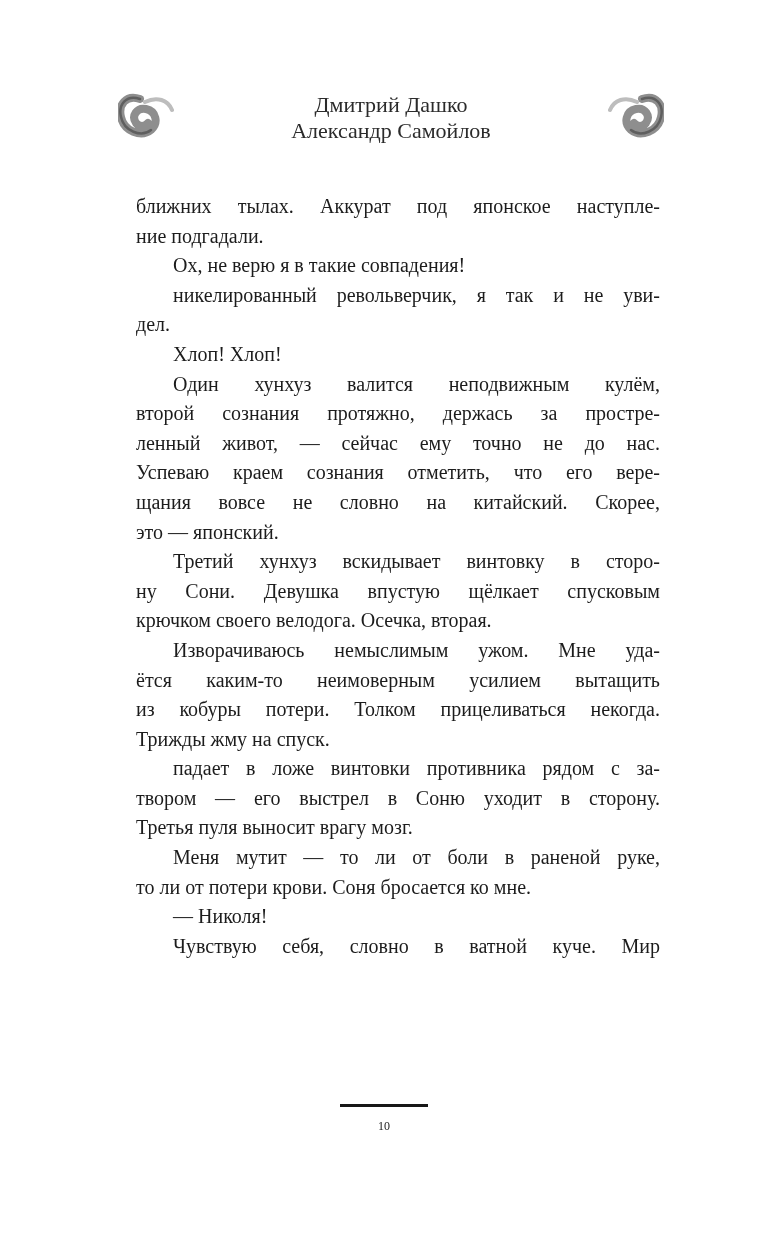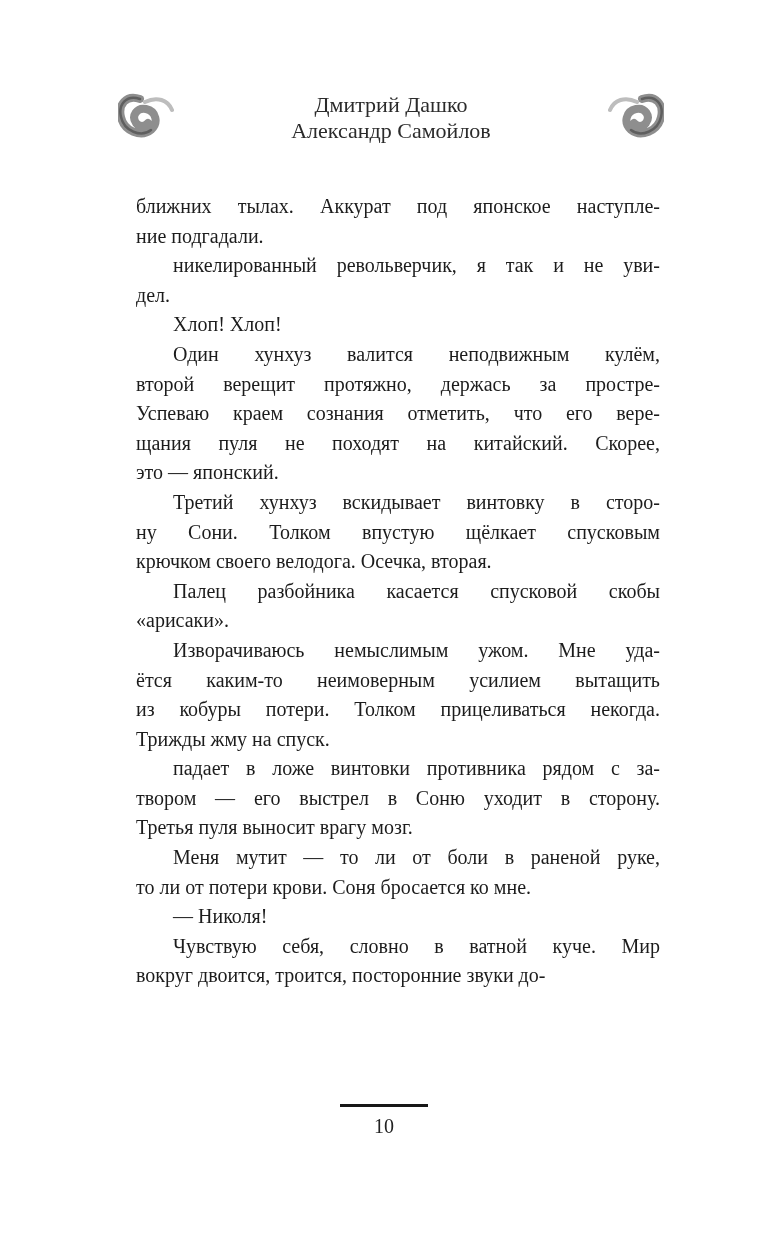--- a/index.html
+++ b/index.html
@@ -54,21 +54,21 @@
     width: 768px;
     text-align: center;
   }
   .footer-rule {
     width: 88px;
     height: 3px;
     background: #171717;
     margin: 0 auto 8px auto;
   }
   .page-number {
-    font-size: 20px;
+    font-size: 12px;
     line-height: 22px;
     color: #222222;
   }
 </style>
 </head>
 <body>
 
 <div class="page">
 
   <header class="page-header">
@@ -91,41 +91,41 @@
       </svg>
     </span>
   </header>
 
   <main class="page-body" id="body-container">
       <p class="para">
         <span class="line">ближних тылах. Аккурат под японское наступле-</span>
         <span class="line last">ние подгадали.</span>
       </p>
       <p class="para indent">
+        <span class="line last">Ох, не верю я в такие совпадения!</span>
+      </p>
+      <p class="para indent">
         <span class="line">никелированный револьверчик, я так и не уви-</span>
         <span class="line last">дел.</span>
       </p>
       <p class="para indent">
         <span class="line last">Хлоп! Хлоп!</span>
       </p>
       <p class="para indent">
         <span class="line">Один хунхуз валится неподвижным кулём,</span>
-        <span class="line">второй верещит протяжно, держась за простре-</span>
+        <span class="line">второй сознания протяжно, держась за простре-</span>
+        <span class="line">ленный живот, — сейчас ему точно не до нас.</span>
         <span class="line">Успеваю краем сознания отметить, что его вере-</span>
-        <span class="line">щания пуля не походят на китайский. Скорее,</span>
+        <span class="line">щания вовсе не словно на китайский. Скорее,</span>
         <span class="line last">это — японский.</span>
       </p>
       <p class="para indent">
         <span class="line">Третий хунхуз вскидывает винтовку в сторо-</span>
-        <span class="line">ну Сони. Толком впустую щёлкает спусковым</span>
+        <span class="line">ну Сони. Девушка впустую щёлкает спусковым</span>
         <span class="line last">крючком своего велодога. Осечка, вторая.</span>
-      </p>
-      <p class="para indent">
-        <span class="line">Палец разбойника касается спусковой скобы</span>
-        <span class="line last">«арисаки».</span>
       </p>
       <p class="para indent">
         <span class="line">Изворачиваюсь немыслимым ужом. Мне уда-</span>
         <span class="line">ётся каким-то неимоверным усилием вытащить</span>
         <span class="line">из кобуры потери. Толком прицеливаться некогда.</span>
         <span class="line last">Трижды жму на спуск.</span>
       </p>
       <p class="para indent">
         <span class="line">падает в ложе винтовки противника рядом с за-</span>
         <span class="line">твором — его выстрел в Соню уходит в сторону.</span>
@@ -133,21 +133,20 @@
       </p>
       <p class="para indent">
         <span class="line">Меня мутит — то ли от боли в раненой руке,</span>
         <span class="line last">то ли от потери крови. Соня бросается ко мне.</span>
       </p>
       <p class="para indent">
         <span class="line last">— Николя!</span>
       </p>
       <p class="para indent">
         <span class="line">Чувствую себя, словно в ватной куче. Мир</span>
-        <span class="line last">вокруг двоится, троится, посторонние звуки до-</span>
       </p>
     </main>
 
   <footer class="page-footer">
     <div class="footer-rule"></div>
     <div class="page-number">10</div>
   </footer>
 
 </div>
 

